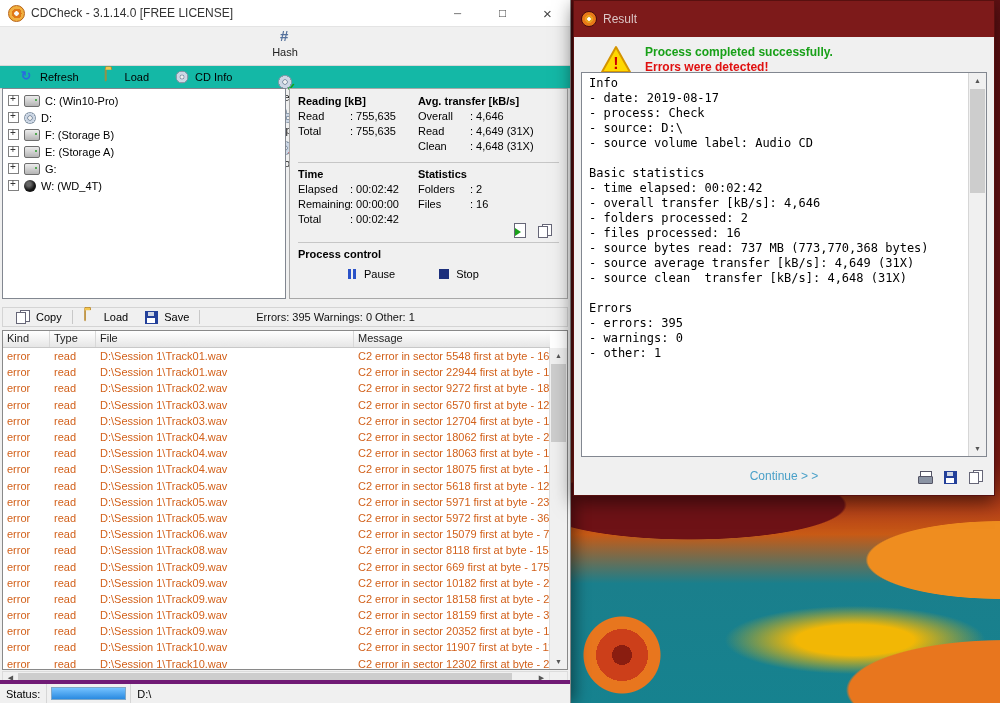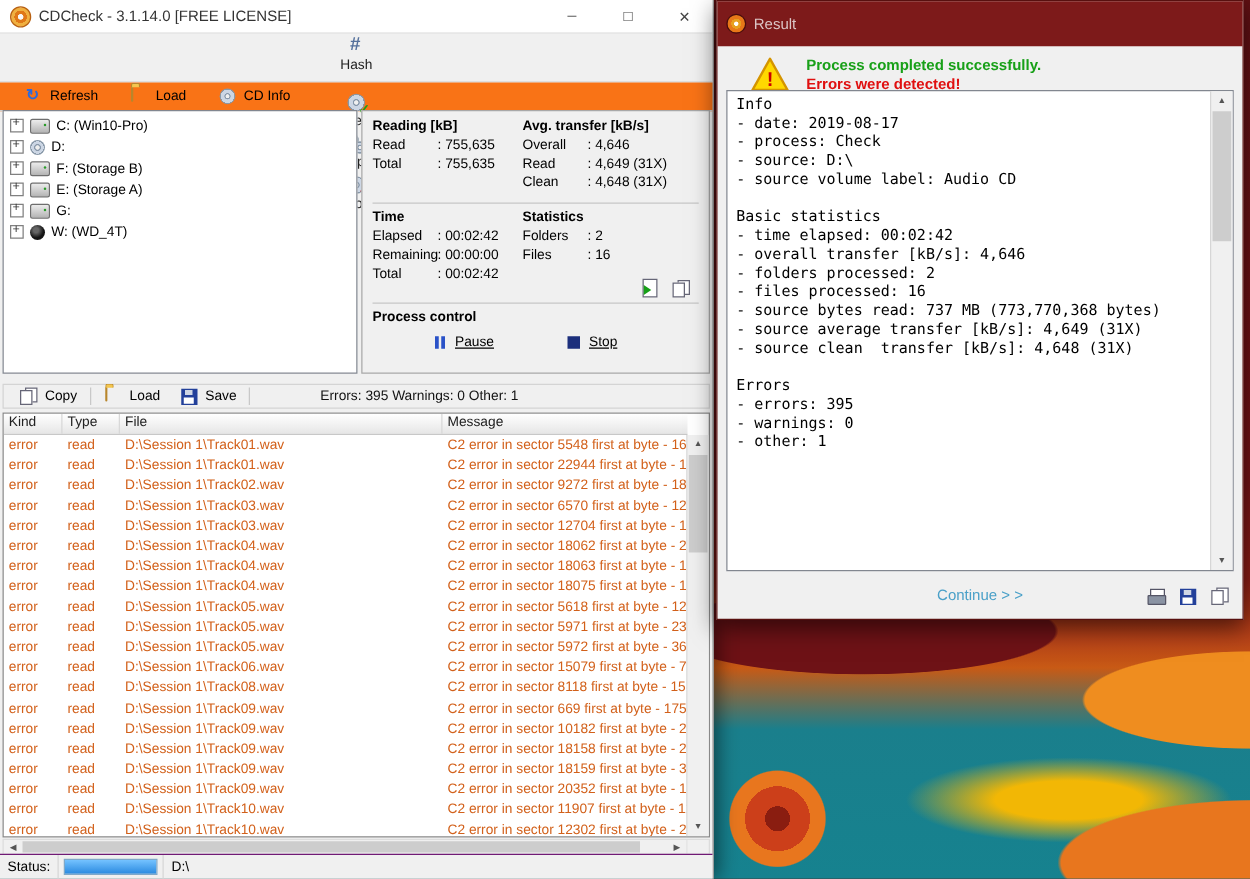--- a/index.html
+++ b/index.html
@@ -78,21 +78,21 @@
   .ic-sheet{width:10px;height:13px;margin:1px 2px;background:#fff;border:1px solid #667;position:relative;}
   .ic-sheet::after{content:"";position:absolute;left:0;bottom:1px;border:4px solid transparent;border-left:6px solid #18a018;}
   .ic-printer{width:15px;height:13px;margin:1px 0;position:relative;}
   .ic-printer::before{content:"";position:absolute;left:2px;top:0;width:10px;height:5px;background:#fff;border:1px solid #556;}
   .ic-printer::after{content:"";position:absolute;left:0;top:5px;width:13px;height:6px;background:#8a93a3;border:1px solid #556;border-radius:1px;}
   .ic-pause{width:12px;height:12px;display:flex;gap:2px;align-items:center;justify-content:center;}
   .ic-pause::before,.ic-pause::after{content:"";width:3px;height:10px;background:#2a52c8;}
   .ic-stop{width:10px;height:10px;margin:1px;background:#1c2f7c;}
 
   
-  .quickbar{height:22px;background:#f97316;border-bottom:1px solid #cfcfcf;display:flex;align-items:center;padding:0 10px;}
+  .quickbar{height:22px;background:#14b8a6;border-bottom:1px solid #cfcfcf;display:flex;align-items:center;padding:0 10px;}
   .qb-item{display:flex;align-items:center;gap:5px;padding:0 9px;height:100%;}
   .qb-item .ic{transform:scale(.9);}
 
   
   .split{position:absolute;top:88px;left:2px;width:566px;height:211px;display:flex;}
   .tree-panel{width:282px;background:#fff;border:1px solid #828790;overflow:hidden;padding-top:3px;}
   .tree-item{display:flex;align-items:center;height:17px;gap:5px;padding-left:5px;}
   .expand-box{width:9px;height:9px;border:1px solid #808080;background:#fff;position:relative;flex:none;}
   .expand-box::before{content:"+";position:absolute;left:1px;top:-3px;font-size:10px;color:#333;}
   .tree-icon{flex:none;}
@@ -104,21 +104,21 @@
 
   .stats-panel{flex:1;margin-left:3px;background:#f0f0f0;border:1px solid #a8a8a8;padding:6px 8px 0;}
   .stats-row{display:grid;grid-template-columns:120px 1fr;}
   .stats-row1{padding-bottom:7px;border-bottom:1px solid #c6c6c6;}
   .stats-row2{padding:5px 0 14px;border-bottom:1px solid #c6c6c6;position:relative;}
   .stats-row3{padding-top:5px;}
   .stat-title{font-weight:bold;margin-bottom:3px;}
   .stat-row{display:flex;height:15px;}
   .stat-label{width:52px;flex:none;}
   .stat-icons{position:absolute;right:6px;bottom:3px;display:flex;gap:9px;align-items:flex-end;}
-  .pc-row{display:flex;gap:58px;margin:8px 0 0 48px;text-decoration:underline;}
+  .pc-row{display:flex;gap:43px;margin:8px 0 0 48px;}
   .pc-btn{display:flex;align-items:center;gap:6px;}
 
   
   .toolbar3{position:absolute;top:307px;left:2px;width:566px;height:20px;background:#f0f0f0;
             border:1px solid #d4d4d4;display:flex;align-items:center;padding:0 4px;box-sizing:border-box;}
   .tbi{display:flex;align-items:center;gap:5px;padding:0 8px;height:100%;justify-content:space-between;}
   .tbi .ic{transform:scale(.85);}
   .t3-sep{width:1px;height:14px;background:#c8c8c8;margin:0 2px;}
   .t3-summary{margin-left:54px;color:#111;}
 
@@ -144,21 +144,21 @@
   .arr-right::before{content:"\25B6";}
   .hscroll{position:absolute;top:671px;left:2px;width:566px;height:13px;background:#f0f0f0;
            border:1px solid #dcdcdc;box-sizing:border-box;display:flex;align-items:stretch;}
   .hs-btn{width:15px;display:flex;align-items:center;justify-content:center;font-size:7px;color:#555;}
   .hs-thumb{width:494px;background:#cdcdcd;margin:1px 0;}
   .hs-track{flex:1;}
   .hs-corner{width:17px;border-left:1px solid #e2e2e2;}
 
   
   .statusbar{position:absolute;left:0;right:0;bottom:0;height:19px;background:#f0f0f0;
-             border-top:1px solid #701a75;display:flex;align-items:flex-end;}
+             border-top:4px solid #701a75;display:flex;align-items:flex-end;}
   .sb-cell{height:100%;display:flex;align-items:center;border-right:1px solid #d6d6d6;padding:0 6px;}
   .sb-progress-cell{width:84px;padding:2px 4px;box-sizing:border-box;}
   .sb-progress{width:100%;height:13px;background:linear-gradient(#74c2ff,#2a8ae0);border:1px solid #7fa8c8;box-sizing:border-box;}
   .sb-path-cell{border-right:none;flex:1;}
 
   
   .rw-titlebar{height:36px;background:#7d1a1a;display:flex;align-items:center;color:#dcc6c6;font-size:12px;}
   .rw-icon{width:14px;height:14px;border-radius:50%;margin:0 6px 0 7px;flex:none;
     background:radial-gradient(circle at 50% 50%, #fff 0 1.5px, #e8a020 2px 4px, #e87818 4px 7px);
     border:1px solid #4a0d0d;}

